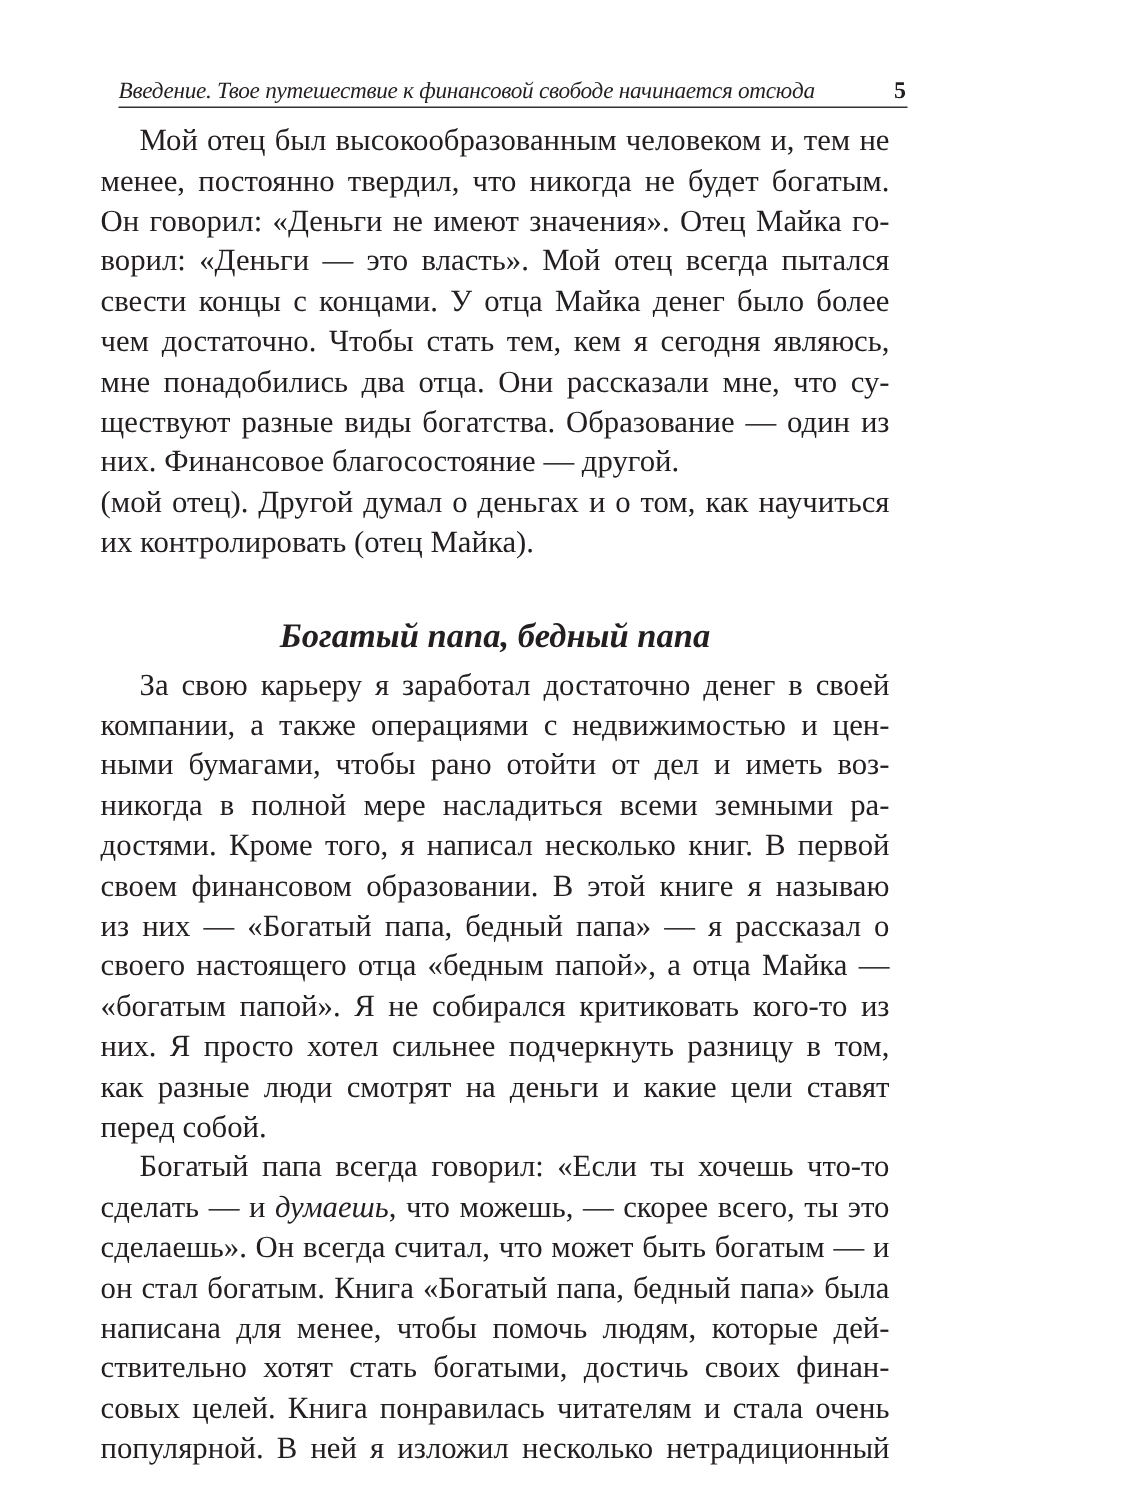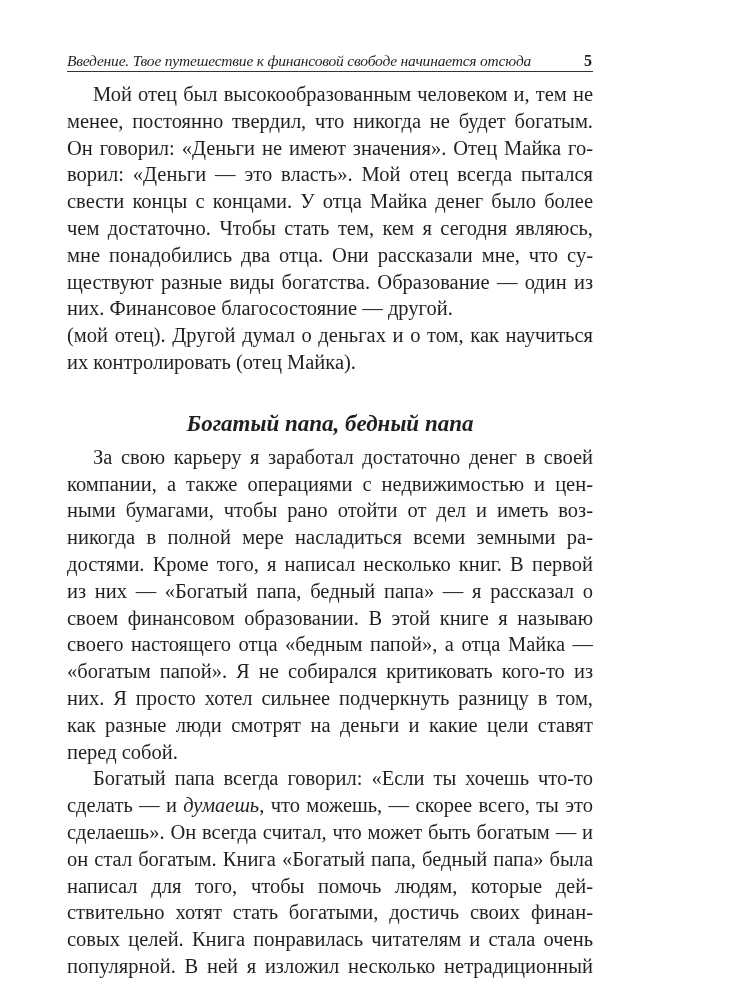--- a/index.html
+++ b/index.html
@@ -3,21 +3,21 @@
 <meta charset="utf-8">
 <style>
   html, body { margin: 0; padding: 0; background: #ffffff; }
   body { width: 751px; height: 1001px; position: relative; overflow: hidden; }
   .page {
     position: absolute; left: 67px; top: 0; width: 526px;
     font-family: "Liberation Serif", "DejaVu Serif", serif;
     color: #231f20;
   }
   .running-head {
-    position: absolute; left: 0; top: 50px; width: 526px; height: 21px;
+    position: absolute; left: 12px; top: 50px; width: 526px; height: 21px;
     border-bottom: 1.5px solid #333;
     font-size: 15.5px; line-height: 21px;
   }
   .running-head .title { font-style: italic; position: absolute; left: 0; top: 0; white-space: nowrap; letter-spacing: -0.2px; }
   .running-head .pageno { font-weight: bold; position: absolute; right: 1px; top: 0; font-size: 16px; }
   .body {
     position: absolute; left: 0; top: 81px; width: 526px;
     font-size: 20.5px; line-height: 26.8px;
     text-align: justify;
   }
@@ -63,34 +63,34 @@
     </p>
 
     <h2 class="section-heading">Богатый папа, бедный папа</h2>
 
     <p>
       <span class="line indent">За свою карьеру я заработал достаточно денег в своей</span>
       <span class="line">компании, а также операциями с недвижимостью и цен-</span>
       <span class="line">ными бумагами, чтобы рано отойти от дел и иметь воз-</span>
       <span class="line">никогда в полной мере насладиться всеми земными ра-</span>
       <span class="line">достями. Кроме того, я написал несколько книг. В первой</span>
+      <span class="line">своем финансовом образовании. В этой книге я называю</span>
       <span class="line">из них — «Богатый папа, бедный папа» — я рассказал о</span>
-      <span class="line">своем финансовом образовании. В этой книге я называю</span>
       <span class="line">своего настоящего отца «бедным папой», а отца Майка —</span>
       <span class="line">«богатым папой». Я не собирался критиковать кого-то из</span>
       <span class="line">них. Я просто хотел сильнее подчеркнуть разницу в том,</span>
       <span class="line">как разные люди смотрят на деньги и какие цели ставят</span>
       <span class="line last">перед собой.</span>
     </p>
 
     <p>
       <span class="line indent">Богатый папа всегда говорил: «Если ты хочешь что-то</span>
       <span class="line"><span>сделать — и </span><em>думаешь</em><span>, что можешь, — скорее всего, ты это</span></span>
       <span class="line">сделаешь». Он всегда считал, что может быть богатым — и</span>
       <span class="line">он стал богатым. Книга «Богатый папа, бедный папа» была</span>
-      <span class="line">написал для того, чтобы помочь людям, которые дей-</span>
+      <span class="line">написана для менее, чтобы помочь людям, которые дей-</span>
       <span class="line">ствительно хотят стать богатыми, достичь своих финан-</span>
       <span class="line">совых целей. Книга понравилась читателям и стала очень</span>
       <span class="line">популярной. В ней я изложил несколько нетрадиционный</span>
     </p>
 
   </div>
 </div>
 
 </body></html>

